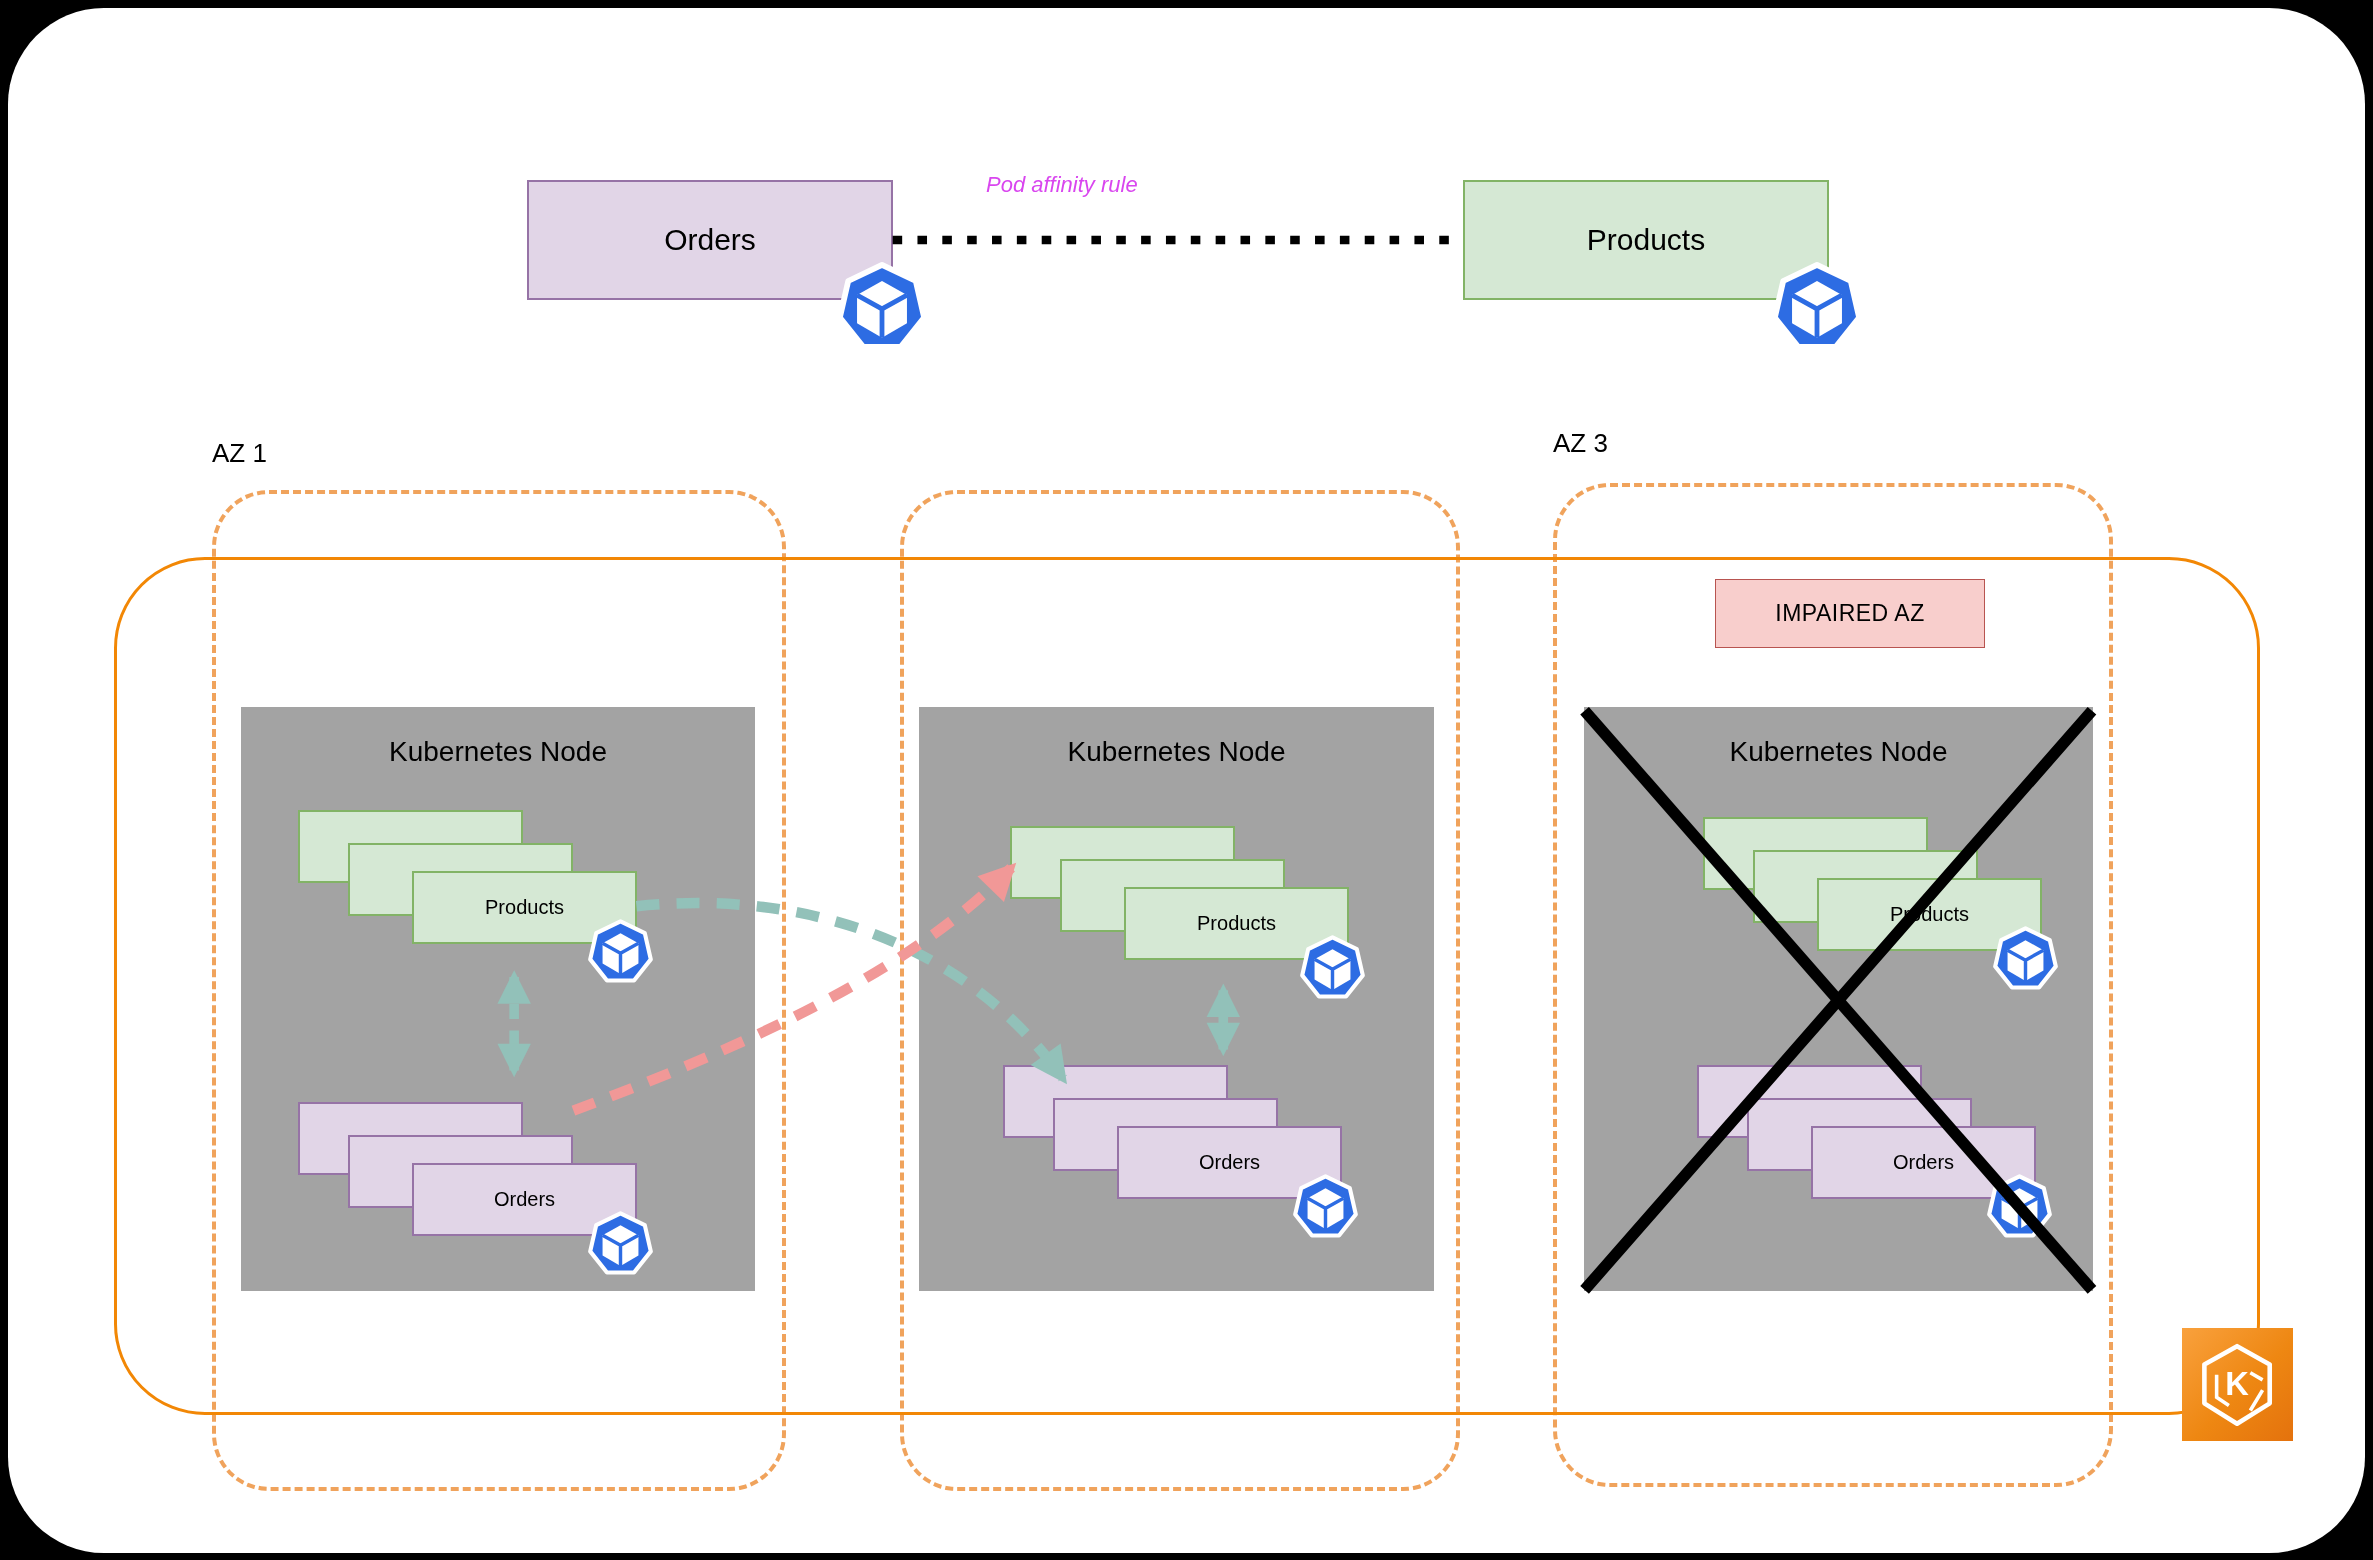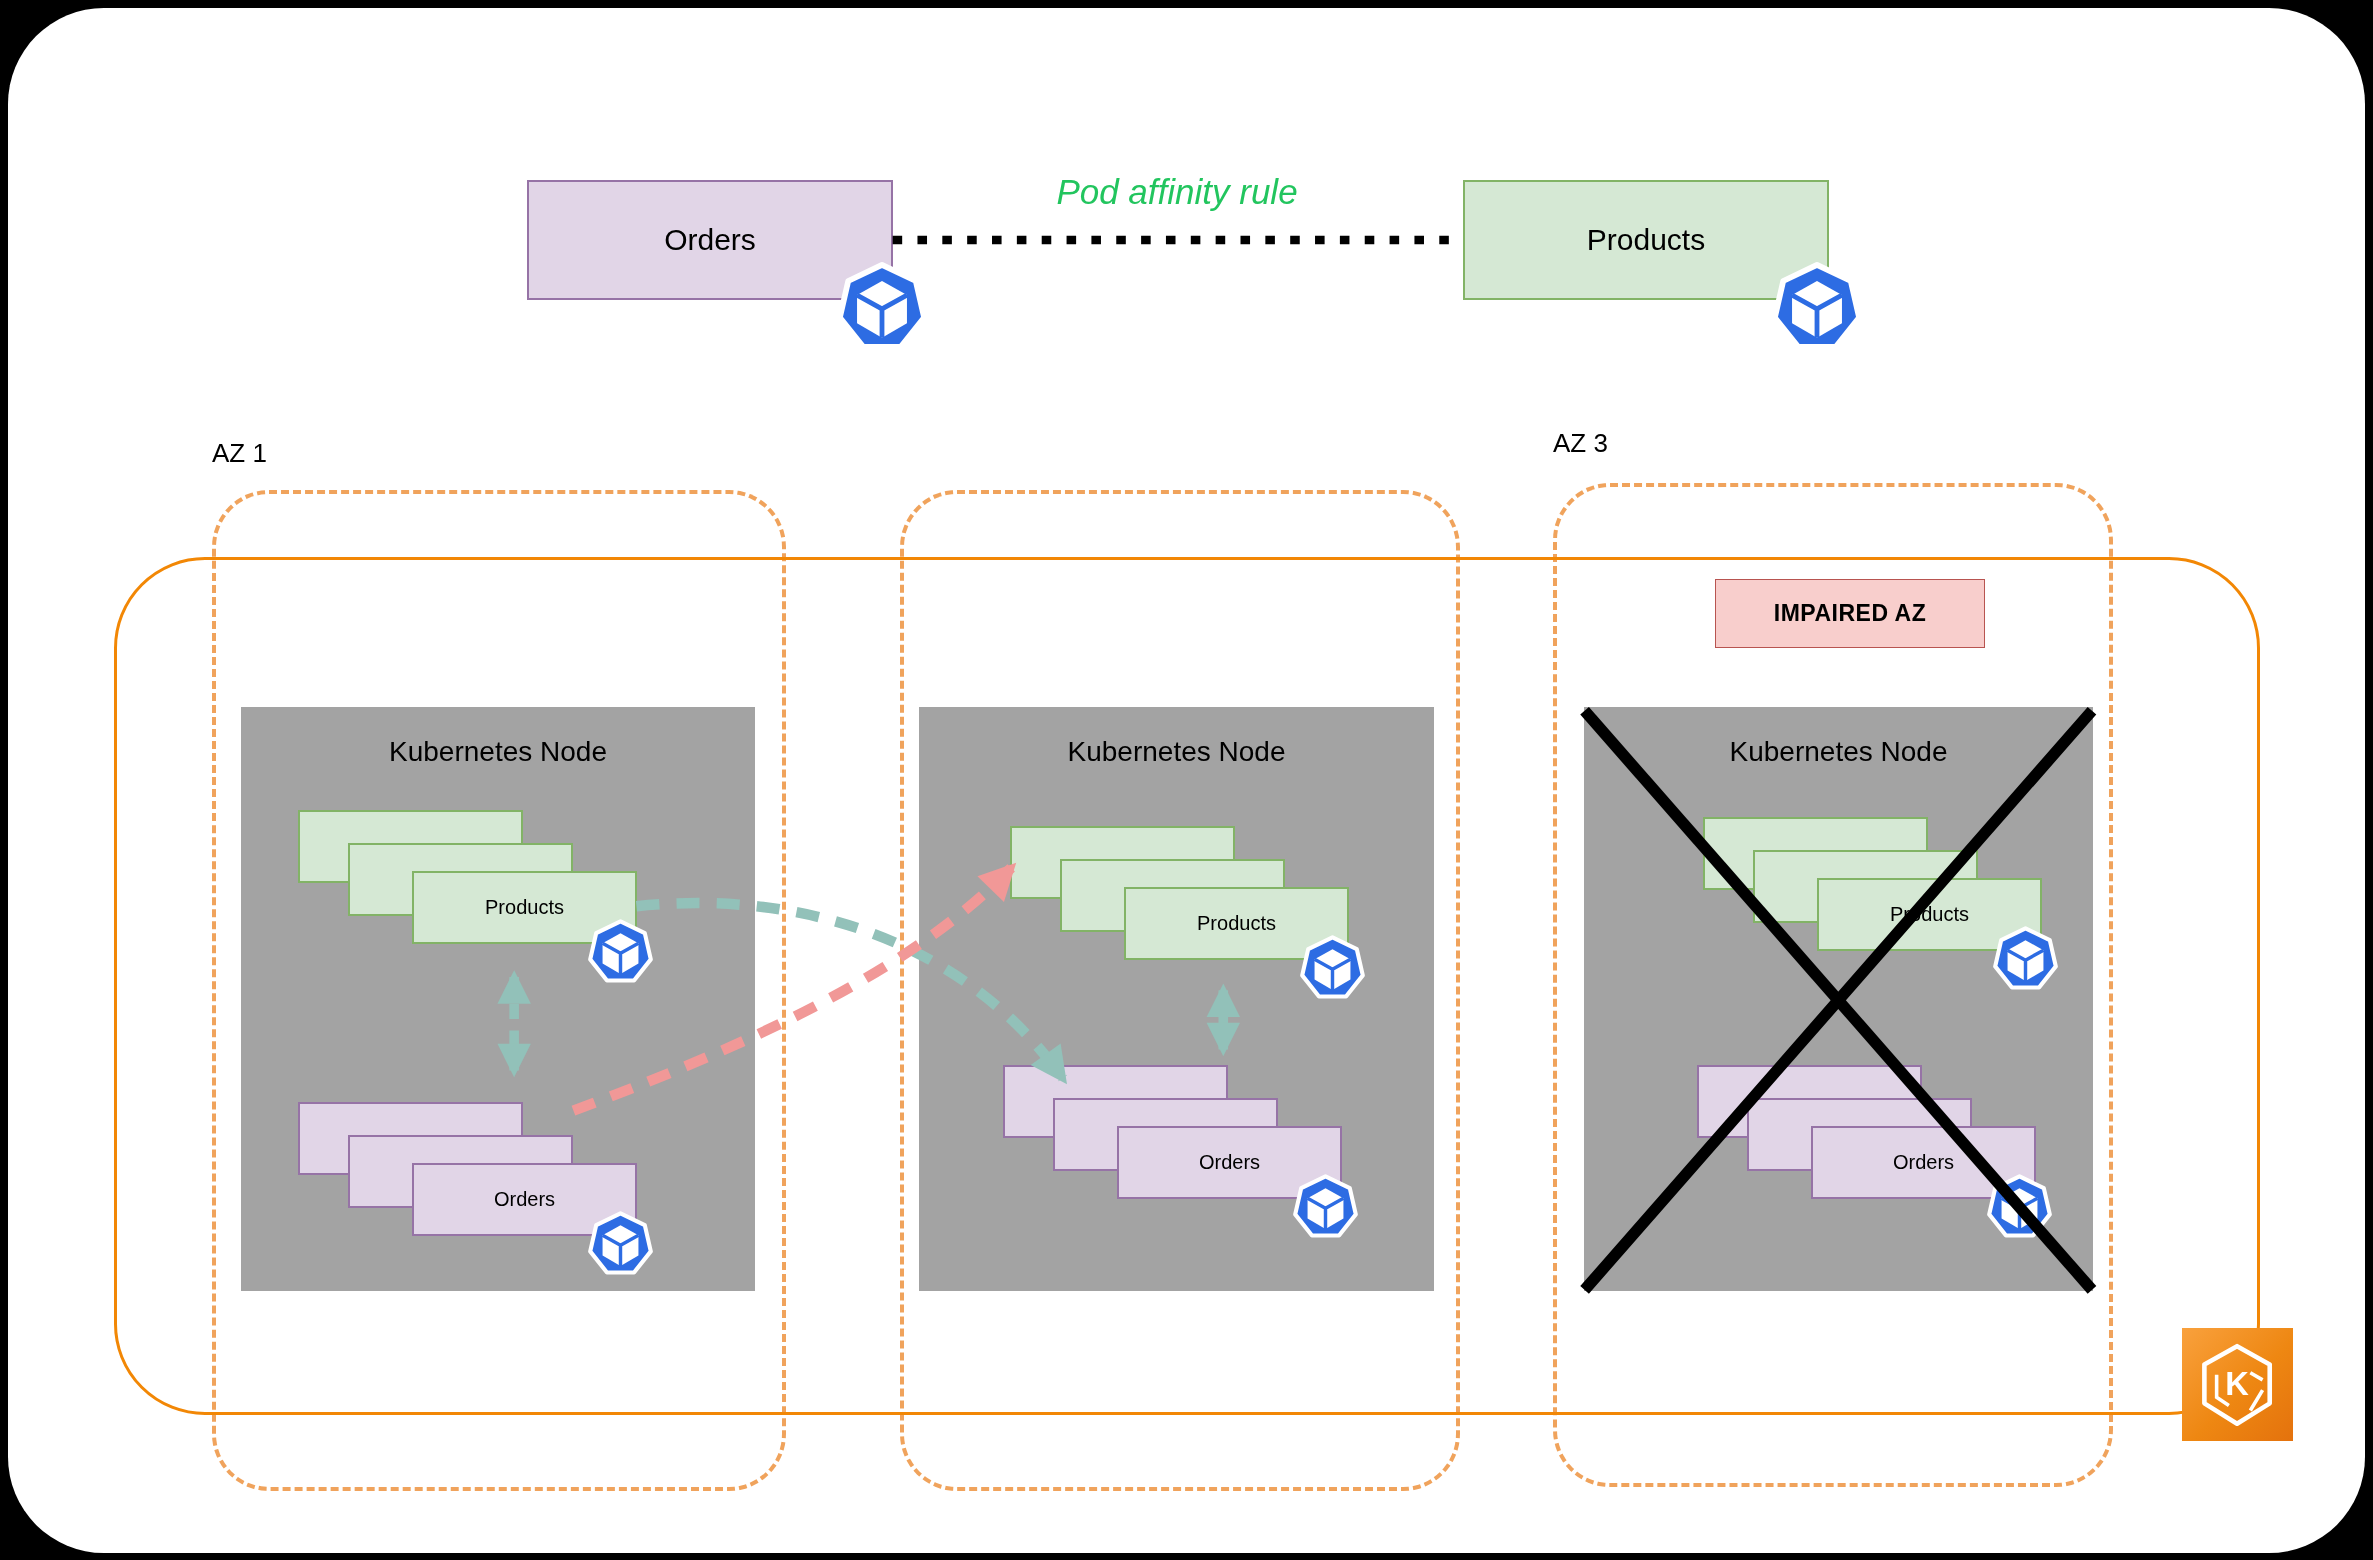--- a/index.html
+++ b/index.html
@@ -4,21 +4,21 @@
 <style>
   html,body{margin:0;padding:0;background:#000;}
   *{box-sizing:border-box;font-family:"Liberation Sans","DejaVu Sans",sans-serif;}
   .stage{position:relative;width:2373px;height:1561px;background:#000;overflow:hidden;}
   .sheet{position:absolute;inset:7.6px;background:#ffffff;border-radius:96px;}
 
   
   .svc-box{position:absolute;width:366px;height:120px;display:flex;align-items:center;justify-content:center;font-size:30px;color:#000;}
   .svc-orders{left:527px;top:180px;background:#E1D5E7;border:2.9px solid #9673A6;}
   .svc-products{left:1463px;top:180px;background:#D5E8D4;border:2.9px solid #82B366;}
-  .affinity-label{position:absolute;left:986px;top:172px;width:382px;text-align:center;font-size:35px;font-style:italic;color:#22c55e;}
+  .affinity-label{position:absolute;left:986px;top:172px;width:382px;font-size:22px;font-style:italic;color:#d946ef;}
 
   
   .az{position:absolute;border:4.8px dashed #F0A35C;border-radius:57px;}
   .az1{left:212px;top:490px;width:574px;height:1001px;}
   .az2{left:900px;top:490px;width:560px;height:1001px;}
   .az3{left:1553px;top:483px;width:560px;height:1004px;}
   .az-label{position:absolute;text-align:left;font-size:26px;color:#000;}
   .az-label.l1{left:212px;top:438px;width:574px;}
   .az-label.l2{left:900px;top:438px;width:560px;}
   .az-label.l3{left:1553px;top:428px;width:560px;}
@@ -46,21 +46,21 @@
   .pod-icon svg{width:100%;height:100%;display:block;}
   .stack .pod-icon{left:288px;top:108px;}
   .pod-icon.top-row{width:96px;height:96px;}
 
   
   .node1 .stack.green{left:57px;top:103px;}   .node1 .stack.purple{left:57px;top:395px;}
   .node2 .stack.green{left:91px;top:119px;}   .node2 .stack.purple{left:84px;top:358px;}
   .node3 .stack.green{left:119px;top:110px;}  .node3 .stack.purple{left:113px;top:358px;}
 
   
-  .impaired{position:absolute;left:1715px;top:579px;width:270px;height:69px;background:#F8CECC;border:1.9px solid #B85450;display:flex;align-items:center;justify-content:center;font-size:23px;font-weight:bold;letter-spacing:0.5px;color:#000;}
+  .impaired{position:absolute;left:1715px;top:579px;width:270px;height:69px;background:#F8CECC;border:1.9px solid #B85450;display:flex;align-items:center;justify-content:center;font-size:23px;font-weight:normal;letter-spacing:0.5px;color:#000;}
 
   
   .overlay{position:absolute;left:0;top:0;width:2373px;height:1561px;z-index:8;pointer-events:none;}
 
   
   .eks{position:absolute;left:2182px;top:1328px;width:111px;height:113px;background:linear-gradient(135deg,#F9A13D 0%,#EE8712 55%,#E4720D 100%);z-index:9;display:flex;align-items:center;justify-content:center;}
   .eks svg{width:92%;height:92%;display:block;}
 </style>
 </head>
 <body>

